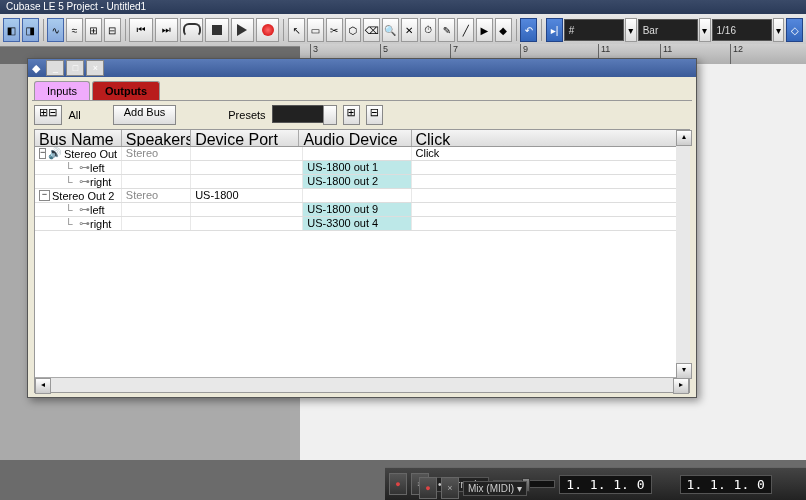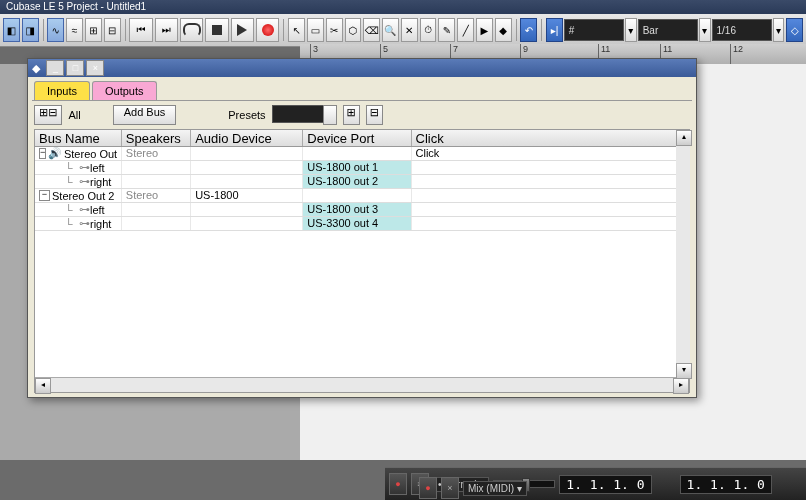--- a/index.html
+++ b/index.html
@@ -17,29 +17,29 @@
 .tb-blue{width:18px;height:22px;background:linear-gradient(#5588dd,#3366bb);border:1px solid #224488;margin:0 1px;display:flex;align-items:center;justify-content:center;color:#fff;font-size:10px}
 .ruler-area{position:absolute;top:44px;left:300px;right:0;height:20px;background:linear-gradient(#d0d0d0,#b0b0b0);border-bottom:1px solid #888;font-size:9px;color:#333}
 .ruler-tick{position:absolute;top:0;border-left:1px solid #666;height:20px;padding-left:2px;line-height:10px}
 .track-area{position:absolute;top:64px;left:0;width:300px;bottom:40px;background:#aaa}
 .arrange-area{position:absolute;top:64px;left:300px;right:0;bottom:40px;background:#f0f0f0}
 .dialog{position:absolute;top:58px;left:27px;width:668px;height:338px;background:#ece9d8;border:1px solid #555;box-shadow:3px 3px 8px rgba(0,0,0,.4)}
 .dlg-title{height:18px;background:linear-gradient(#5a7bb8,#3a5a98);color:#fff;display:flex;align-items:center;padding:0 4px;font-size:11px}
 .dlg-title-txt{flex:1}
 .dlg-ctl{width:16px;height:14px;background:#ddd;border:1px solid #888;margin-left:2px;font-size:9px;text-align:center;line-height:14px;font-family:Arial}
 .tabs{display:flex;padding:4px 6px 0 6px;background:#ece9d8}
-.tab{padding:3px 12px;border:1px solid #999;border-bottom:none;background:#fde047;margin-right:2px;border-radius:3px 3px 0 0;cursor:pointer;font-size:11px}
-.tab.active{background:#f9a8d4;font-weight:normal}
+.tab{padding:3px 12px;border:1px solid #999;border-bottom:none;background:#f0abfc;margin-right:2px;border-radius:3px 3px 0 0;cursor:pointer;font-size:11px}
+.tab.active{background:#b91c1c;font-weight:bold}
 .tab-body{border-top:1px solid #999;margin:0 4px 4px 4px;background:#ece9d8;height:294px;position:relative}
 .controls-row{display:flex;align-items:center;padding:4px 2px;gap:6px}
 .ctl-btn{height:18px;padding:0 10px;border:1px solid #888;background:linear-gradient(#fff,#ddd);cursor:pointer;font-size:11px}
 .preset-box{height:16px;width:50px;background:#222;border:1px solid #555;display:inline-block;vertical-align:middle}
 .preset-dd{width:12px;height:18px;border:1px solid #888;background:linear-gradient(#fff,#ddd);margin-left:-1px}
 .grid-wrap{position:absolute;top:28px;left:2px;right:2px;bottom:2px;border:1px solid #999;background:#fff;display:flex;flex-direction:column}
-.grid-head{display:flex;height:16px;background:linear-gradient(#f4f4f4,#ddd);border-bottom:1px solid #999;font-size:13px}
+.grid-head{display:flex;height:16px;background:linear-gradient(#f4f4f4,#ddd);border-bottom:1px solid #999;font-size:16px}
 .gh{border-right:1px solid #aaa;padding:1px 4px;overflow:hidden}
 .grid-body{flex:1;overflow:auto;position:relative}
 .grow{display:flex;height:13px;font-size:11px;border-bottom:1px solid #ddd}
 .gc{border-right:1px solid #e8e8e8;padding:0 4px;overflow:hidden;white-space:nowrap}
 .gc.tree{display:flex;align-items:center}
 .tree-toggle{width:9px;height:9px;border:1px solid #888;font-size:9px;line-height:7px;text-align:center;margin-right:2px;background:#fff}
 .tree-line{width:20px;display:inline-block}
 .tree-conn{display:inline-block;width:20px;text-align:center;color:#888}
 .port-cell{background:#bde8e8}
 .spk-ico{color:#e68a00;margin-right:2px}
@@ -154,22 +154,22 @@
         <div class="preset-dd"></div>
       </div>
       <div class="ctl-btn" style="padding:0 3px">⊞</div>
       <div class="ctl-btn" style="padding:0 3px">⊟</div>
     </div>
 
     <div class="grid-wrap">
       <div class="grid-head">
         <div class="gh c-bus"><span>Bus Name</span></div>
         <div class="gh c-spk"><span>Speakers</span></div>
+        <div class="gh c-port"><span>Device Port</span></div>
         <div class="gh c-dev"><span>Audio Device</span></div>
-        <div class="gh c-port"><span>Device Port</span></div>
         <div class="gh c-click"><span>Click</span></div>
       </div>
       <div class="grid-body" id="grid-body">
           <div class="grow">
             <div class="gc c-bus tree"><span class="tree-toggle">−</span><span class="spk-ico">🔊</span> Stereo Out</div>
             <div class="gc c-spk" style="color:#888">Stereo</div>
             <div class="gc c-dev"></div>
             <div class="gc c-port"></div>
             <div class="gc c-click">Click</div>
           </div>
@@ -191,21 +191,21 @@
             <div class="gc c-bus tree"><span class="tree-toggle">−</span> Stereo Out 2</div>
             <div class="gc c-spk" style="color:#888">Stereo</div>
             <div class="gc c-dev">US-1800</div>
             <div class="gc c-port"></div>
             <div class="gc c-click"></div>
           </div>
           <div class="grow">
             <div class="gc c-bus tree"><span class="tree-line"></span><span class="tree-conn">└</span><span style="color:#888">⊶</span> left</div>
             <div class="gc c-spk"></div>
             <div class="gc c-dev"></div>
-            <div class="gc c-port port-cell">US-1800 out 3</div>
+            <div class="gc c-port port-cell">US-1800 out 9</div>
             <div class="gc c-click"></div>
           </div>
           <div class="grow">
             <div class="gc c-bus tree"><span class="tree-line"></span><span class="tree-conn">└</span><span style="color:#888">⊶</span> right</div>
             <div class="gc c-spk"></div>
             <div class="gc c-dev"></div>
             <div class="gc c-port port-cell">US-3300 out 4</div>
             <div class="gc c-click"></div>
           </div>
         </div>

